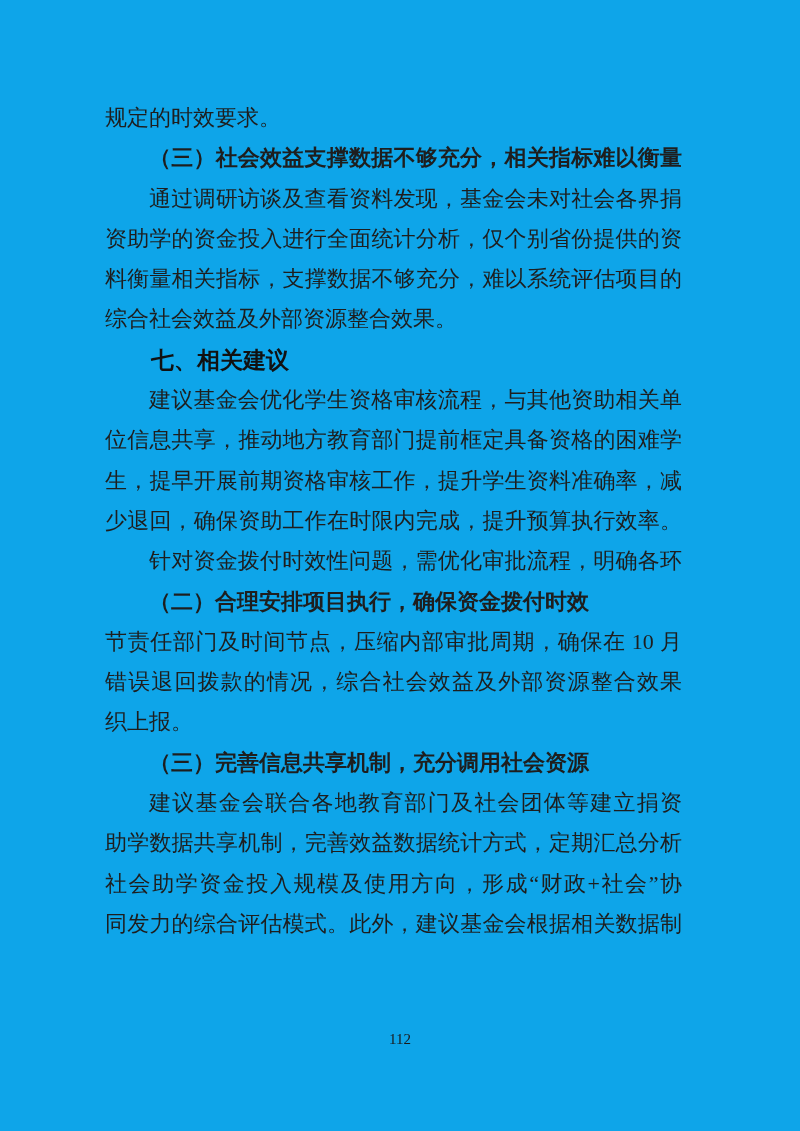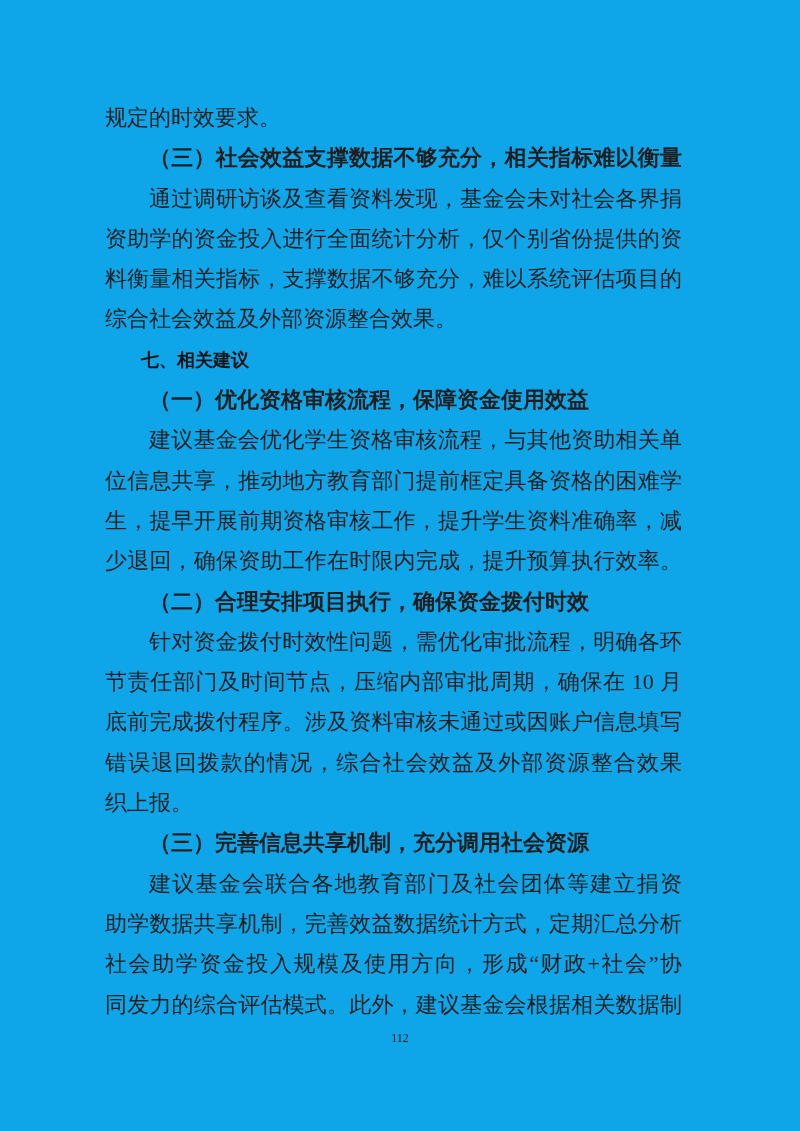--- a/index.html
+++ b/index.html
@@ -46,55 +46,53 @@
     text-indent: 2em;
   }
   
   .sub {
     font-weight: bold;
   }
   
   .h1 {
     font-family: "Liberation Sans", sans-serif;
     font-weight: bold;
-    font-size: 18px;
+    font-size: 23px;
     color: #111111;
   }
   .page-number {
     position: absolute;
     left: 0;
     top: 1031px;
     width: 800px;
     text-align: center;
     font-family: "Liberation Serif", serif;
-    font-size: 12px;
+    font-size: 15px;
     color: #1a1a1a;
   }
 </style>
 </head>
 <body>
 
 <div class="page">
   <div class="content">
     <div class="line">规定的时效要求。</div>
     <div class="line sub indent fill">（三）社会效益支撑数据不够充分，相关指标难以衡量</div>
     <div class="line indent fill">通过调研访谈及查看资料发现，基金会未对社会各界捐</div>
     <div class="line fill">资助学的资金投入进行全面统计分析，仅个别省份提供的资</div>
     <div class="line fill">料衡量相关指标，支撑数据不够充分，难以系统评估项目的</div>
     <div class="line">综合社会效益及外部资源整合效果。</div>
     <div class="line h1 indent">七、相关建议</div>
-    <div class="line sub indent">（一）优化资格审核流程，保障资金使用效益</div>
     <div class="line indent fill">建议基金会优化学生资格审核流程，与其他资助相关单</div>
     <div class="line fill">位信息共享，推动地方教育部门提前框定具备资格的困难学</div>
     <div class="line fill">生，提早开展前期资格审核工作，提升学生资料准确率，减</div>
     <div class="line fill">少退回，确保资助工作在时限内完成，提升预算执行效率。</div>
+    <div class="line indent fill">针对资金拨付时效性问题，需优化审批流程，明确各环</div>
     <div class="line sub indent">（二）合理安排项目执行，确保资金拨付时效</div>
-    <div class="line indent fill">针对资金拨付时效性问题，需优化审批流程，明确各环</div>
     <div class="line fill">节责任部门及时间节点，压缩内部审批周期，确保在 10 月</div>
-    <div class="line fill">底前完成拨付程序。涉及资料审核未通过或因账户信息填写</div>
     <div class="line fill">错误退回拨款的情况，综合社会效益及外部资源整合效果</div>
     <div class="line">织上报。</div>
     <div class="line sub indent">（三）完善信息共享机制，充分调用社会资源</div>
     <div class="line indent fill">建议基金会联合各地教育部门及社会团体等建立捐资</div>
     <div class="line fill">助学数据共享机制，完善效益数据统计方式，定期汇总分析</div>
     <div class="line fill">社会助学资金投入规模及使用方向，形成“财政+社会”协</div>
     <div class="line fill">同发力的综合评估模式。此外，建议基金会根据相关数据制</div>
   </div>
   <div class="page-number">112</div>
 </div>

